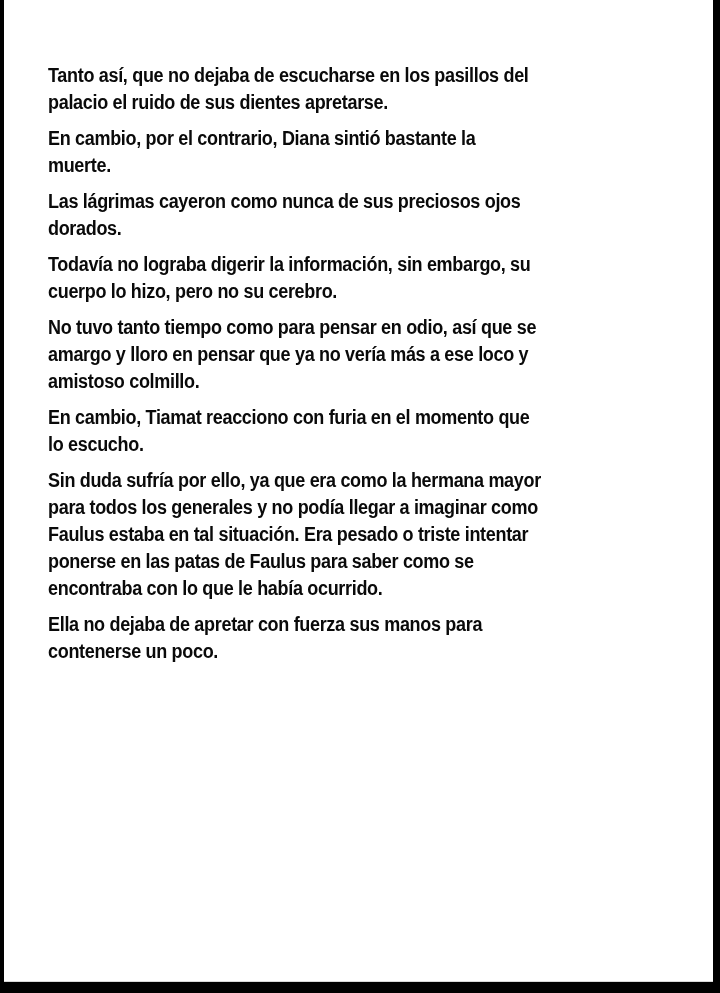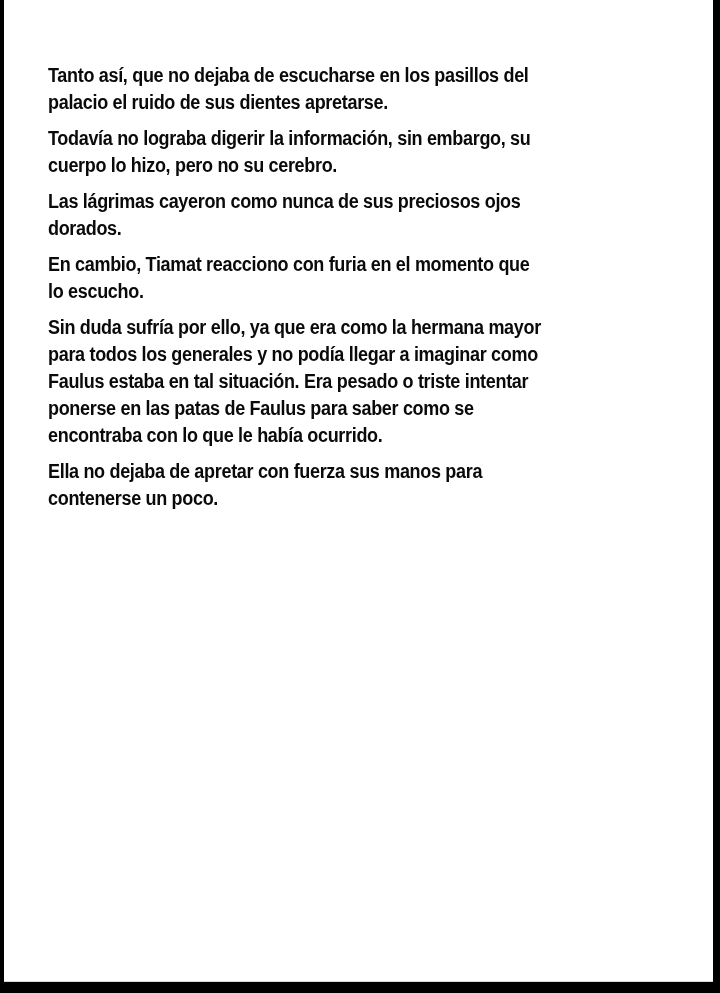--- a/index.html
+++ b/index.html
@@ -52,33 +52,42 @@
 <body>
 
 <div class="page">
   <div class="content">
 
     <p class="para">
       <span class="line">Tanto así, que no dejaba de escucharse en los pasillos del</span>
       <span class="line">palacio el ruido de sus dientes apretarse.</span>
     </p>
 
+    <p class="para">
+      <span class="line">En cambio, por el contrario, Diana sintió bastante la</span>
+      <span class="line">muerte.</span>
+    </p>
 
+
+    <p class="para">
+      <span class="line">Las lágrimas cayeron como nunca de sus preciosos ojos</span>
+      <span class="line">dorados.</span>
+    </p>
 
     <p class="para">
       <span class="line">Todavía no lograba digerir la información, sin embargo, su</span>
       <span class="line">cuerpo lo hizo, pero no su cerebro.</span>
     </p>
 
+
     <p class="para">
-      <span class="line">Las lágrimas cayeron como nunca de sus preciosos ojos</span>
-      <span class="line">dorados.</span>
+      <span class="line">No tuvo tanto tiempo como para pensar en odio, así que se</span>
+      <span class="line">amargo y lloro en pensar que ya no vería más a ese loco y</span>
+      <span class="line">amistoso colmillo.</span>
     </p>
-
-
 
     <p class="para">
       <span class="line">En cambio, Tiamat reacciono con furia en el momento que</span>
       <span class="line">lo escucho.</span>
     </p>
 
 
 
     <p class="para">
       <span class="line">Sin duda sufría por ello, ya que era como la hermana mayor</span>

